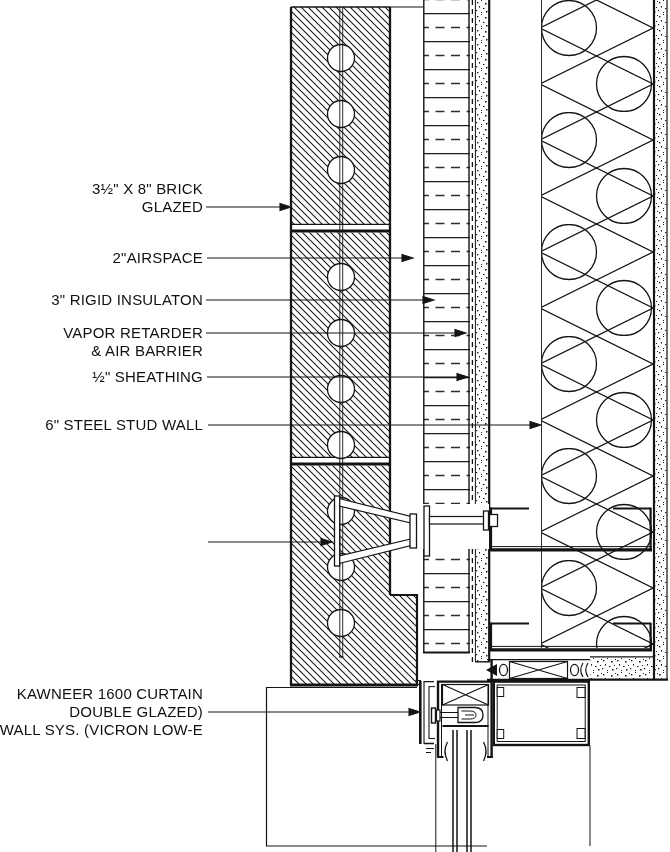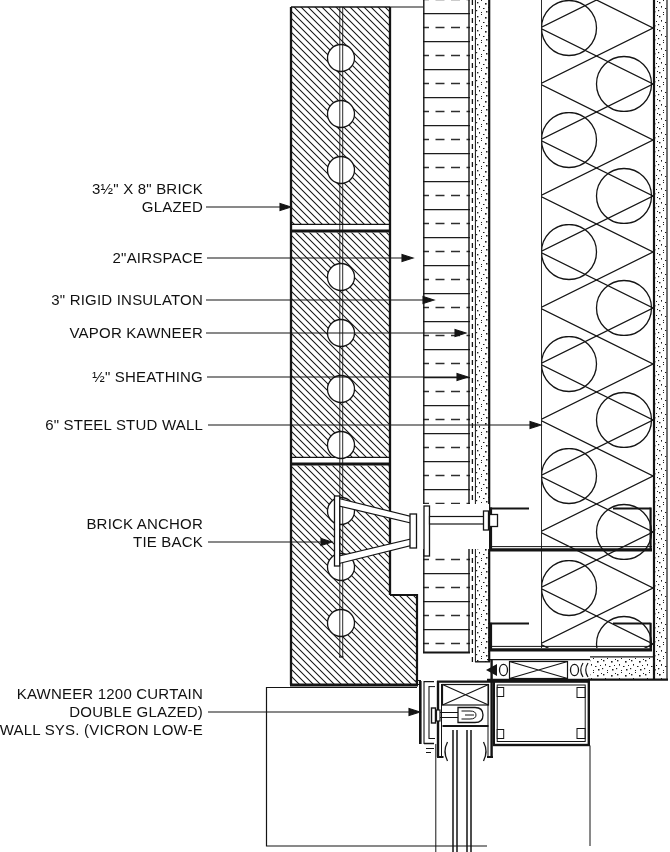--- a/index.html
+++ b/index.html
@@ -264,35 +264,32 @@
 
 <div class="callout" style="top:249px">
   <div>2"AIRSPACE</div>
 </div>
 
 <div class="callout" style="top:291px">
   <div>3" RIGID INSULATON</div>
 </div>
 
 <div class="callout" style="top:324px">
-  <div>VAPOR KAWNEER</div>
+  <div>VAPOR RETARDER</div>
+  <div>&amp; AIR BARRIER</div>
 </div>
 
 <div class="callout" style="top:368px">
   <div>½" SHEATHING</div>
 </div>
 
 <div class="callout" style="top:416px">
   <div>6" STEEL STUD WALL</div>
 </div>
 
-<div class="callout" style="top:515px">
-  <div>BRICK ANCHOR</div>
-  <div>TIE BACK</div>
-</div>
 
 <div class="callout" style="top:685px">
-  <div>KAWNEER 1200 CURTAIN</div>
+  <div>KAWNEER 1600 CURTAIN</div>
   <div>DOUBLE GLAZED)</div>
   <div>WALL SYS. (VICRON LOW-E</div>
 </div>
 
 </div>
 
 </body></html>

